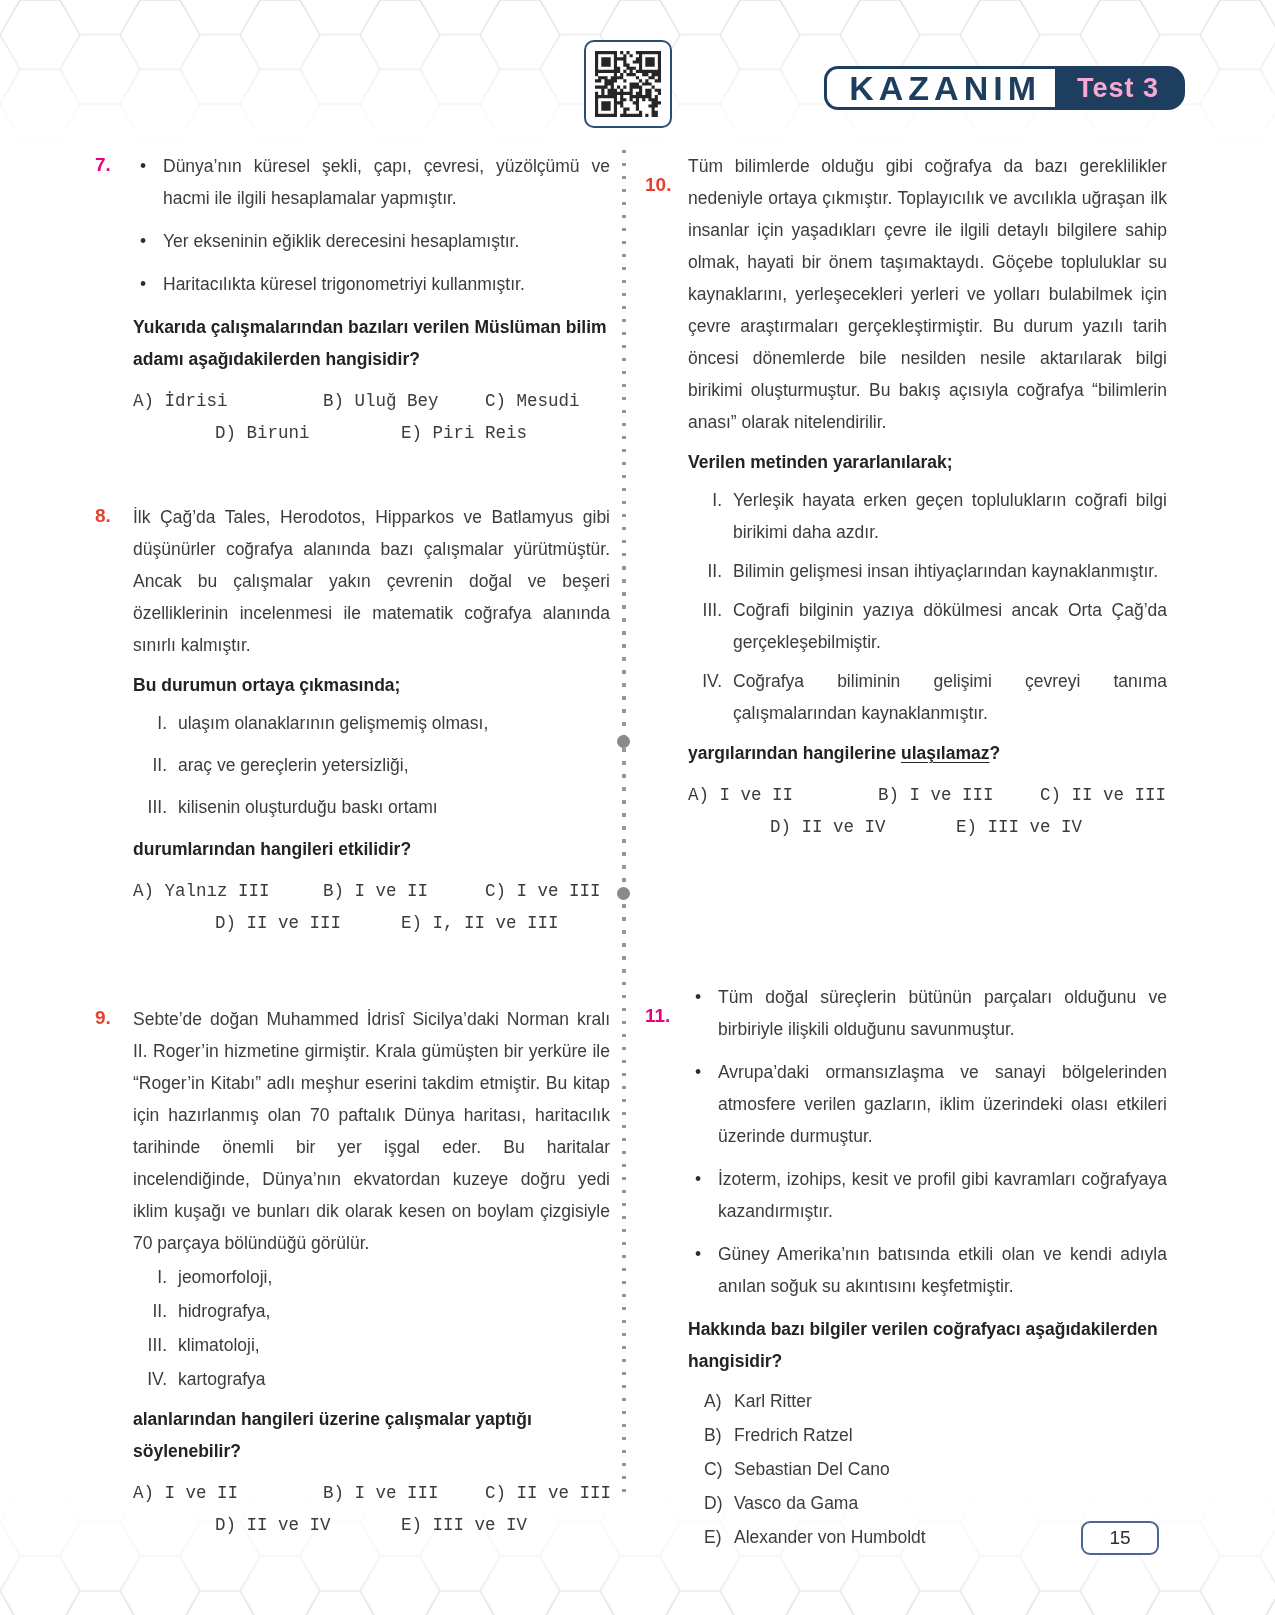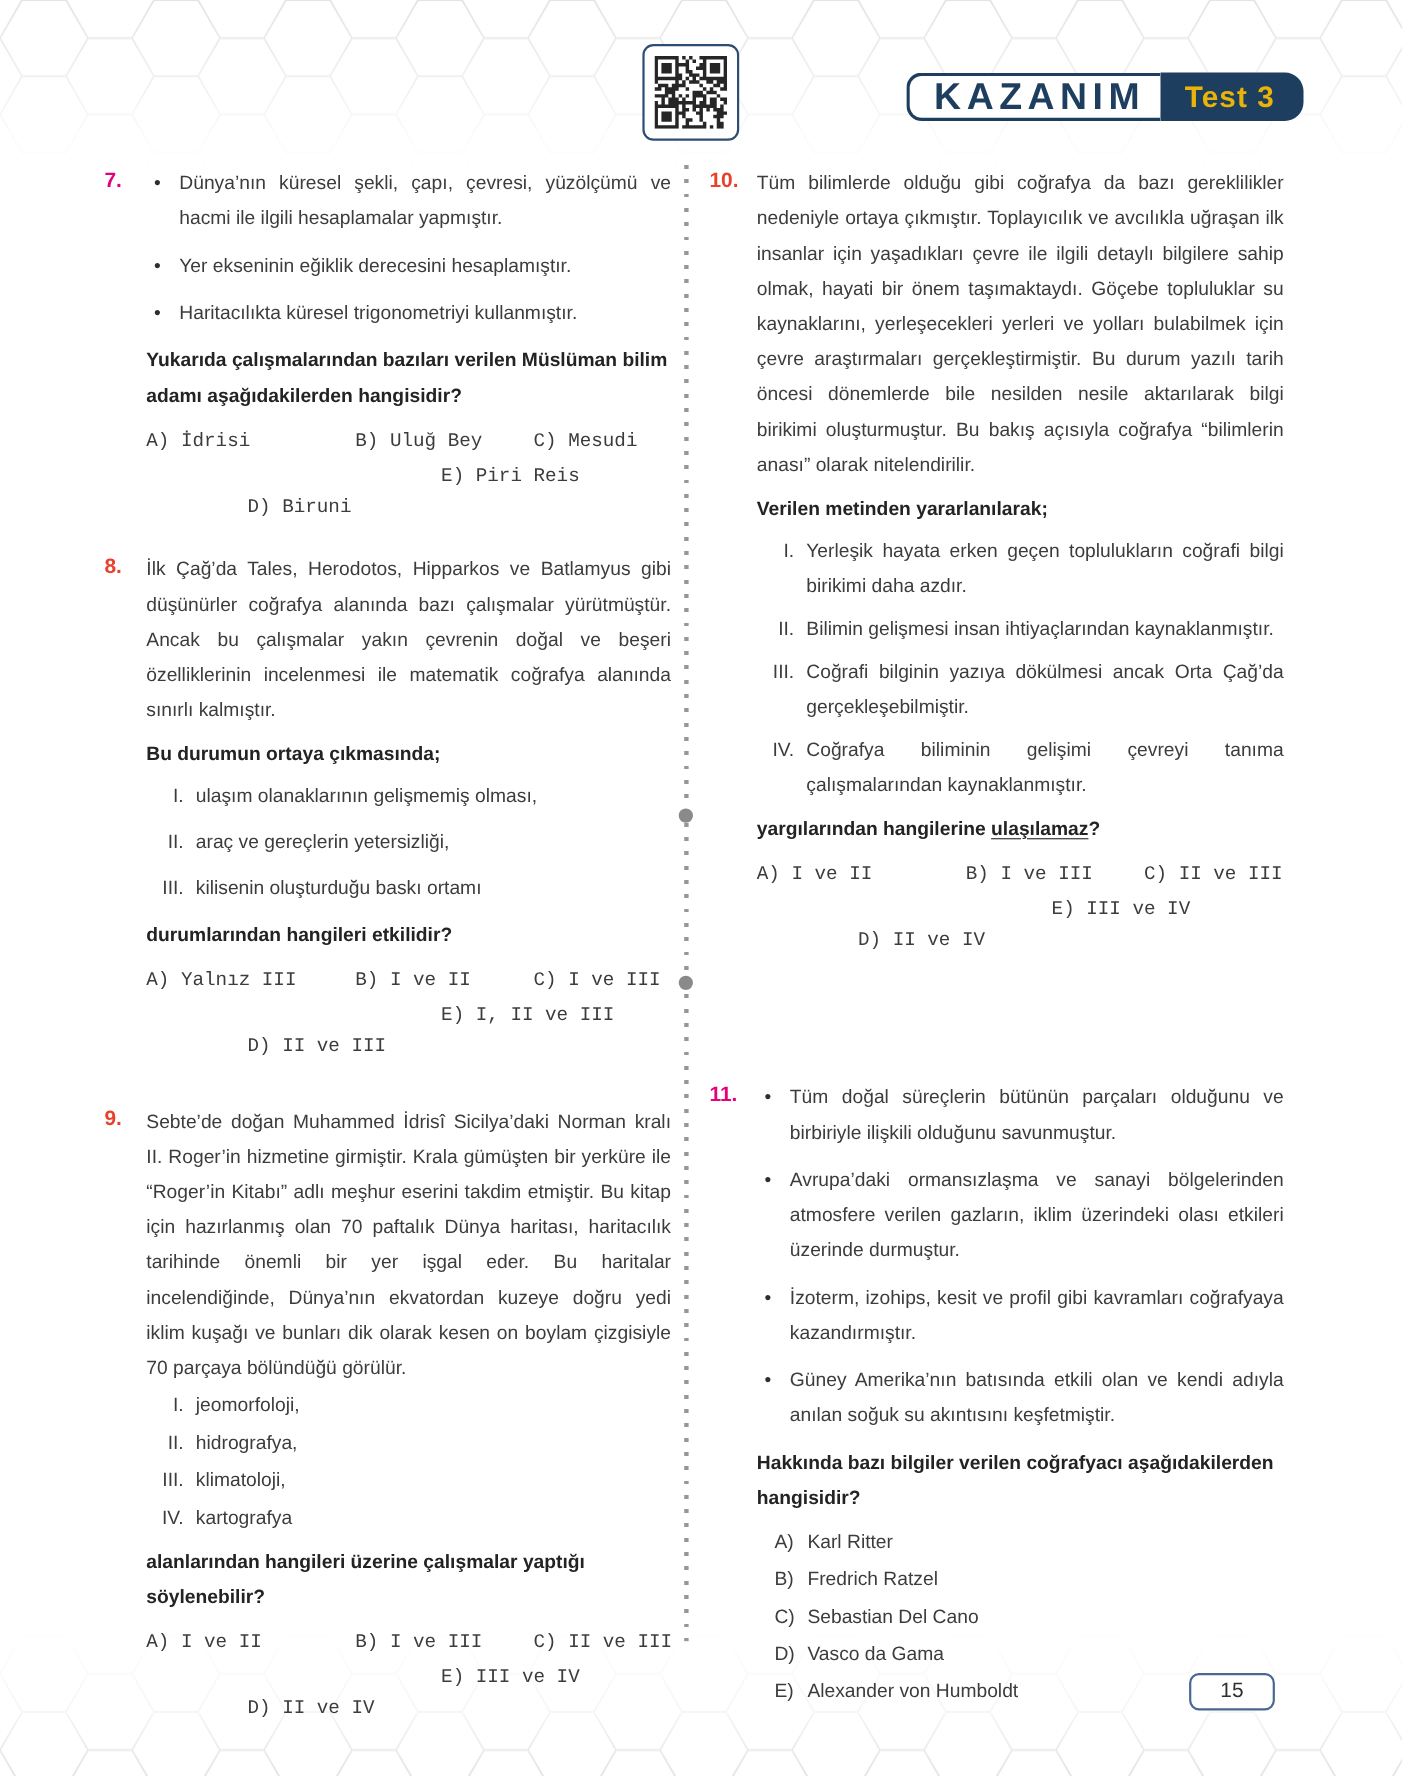--- a/index.html
+++ b/index.html
@@ -18,61 +18,61 @@
     display:flex;align-items:center;justify-content:center;
   }
   
   .badge{position:absolute;top:66px;right:90px;height:44px;display:flex;align-items:stretch;}
   .badge-left{
     box-sizing:border-box;border:3px solid #1e3e5f;border-right:none;border-radius:14px 0 0 14px;
     background:#fff;color:#1e3e5f;display:flex;align-items:center;
     font-size:34px;font-weight:600;letter-spacing:5px;padding:0 14px 0 22px;
   }
   .badge-right{
-    background:#1e3e5f;color:#eab308;border-radius:0 17px 17px 0;display:flex;align-items:center;
+    background:#1e3e5f;color:#f9a8d4;border-radius:0 17px 17px 0;display:flex;align-items:center;
     font-size:27px;font-weight:600;padding:0 26px 0 22px;letter-spacing:1px;
   }
   
   .divider{
     position:absolute;left:622px;top:150px;height:1342px;width:3.5px;
     background:repeating-linear-gradient(to bottom,#969696 0 3.5px,transparent 3.5px 13px);
   }
   .bigdot{position:absolute;left:617px;width:13px;height:13px;border-radius:50%;background:#8a8a8a;}
   .bigdot.d1{top:735px;}
   .bigdot.d2{top:887px;}
   
   .col{position:absolute;top:150px;}
   .col-left{left:95px;width:515px;}
   .col-right{left:645px;width:522px;}
   .q{display:flex;}
   #q8{margin-top:52px;}
   #q9{margin-top:64px;}
   #q11{margin-top:138px;}
   .qnum{flex:none;font-weight:700;font-size:19px;line-height:30px;}
   .col-left .qnum{width:38px;}
-  .col-right .qnum{width:43px;}
+  .col-right .qnum{width:43px;margin-top:20px;}
   .num-pink{color:#e5007d;}
   .num-red{color:#e8402c;}
   .qbody{flex:1;min-width:0;line-height:32px;}
   .b{display:flex;margin-bottom:11px;}
   .b .dot{flex:none;width:30px;padding-left:7px;box-sizing:border-box;color:#2e2e30;}
   .b .btext{flex:1;text-align:justify;}
   .para{text-align:justify;margin:0 0 2px 0;}
   .stem{font-weight:700;color:#232325;margin:8px 0 6px 0;}
   .ul{text-decoration:underline;text-underline-offset:3px;}
   .items{margin:2px 0;}
   .it{display:flex;margin-bottom:10px;}
   .tight .it{margin-bottom:2px;}
   .mid .it{margin-bottom:7px;}
   .it .lab{flex:none;width:28px;text-align:right;margin:0 11px 0 6px;}
   .it .itext{flex:1;text-align:justify;}
   .opts{position:relative;height:32px;margin-top:10px;}
   .opts.row2{margin-top:0;}
   .opts span{position:absolute;top:0;white-space:nowrap;font-family:Liberation Mono, monospace;}
-  .o1{left:0;}.o2{left:190px;}.o3{left:352px;}.o4{left:92px;margin-top:28px;}.o5{left:268px;text-align:center;}
+  .o1{left:0;}.o2{left:190px;}.o3{left:352px;}.o4{left:82px;}.o5{left:268px;text-align:center;}
   .vopts{margin-top:8px;}
   .vo{display:flex;margin-bottom:2px;}
   .vo .vlab{flex:none;width:30px;margin-left:16px;}
   
   .pagenum{
     position:absolute;left:1081px;top:1521px;width:78px;height:34px;box-sizing:border-box;
     border:2px solid #47688f;border-radius:9px;background:#fff;
     display:flex;align-items:center;justify-content:center;font-size:19px;color:#2f2f31;
   }
 </style>

